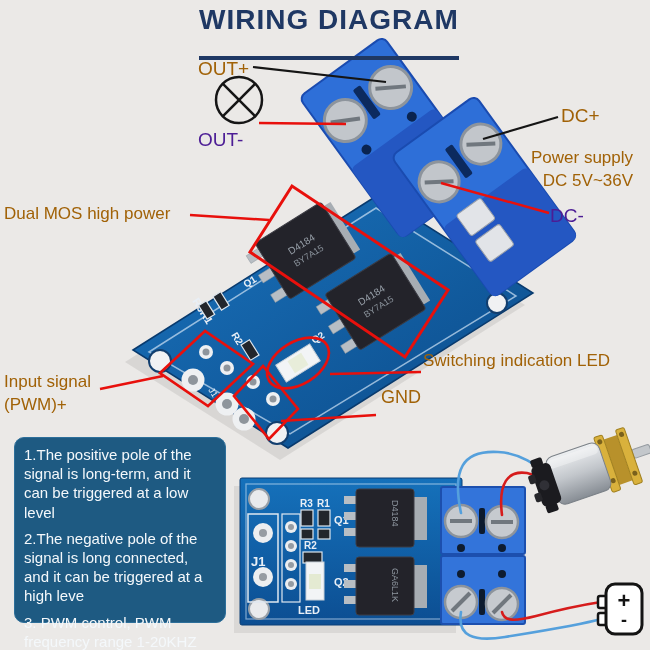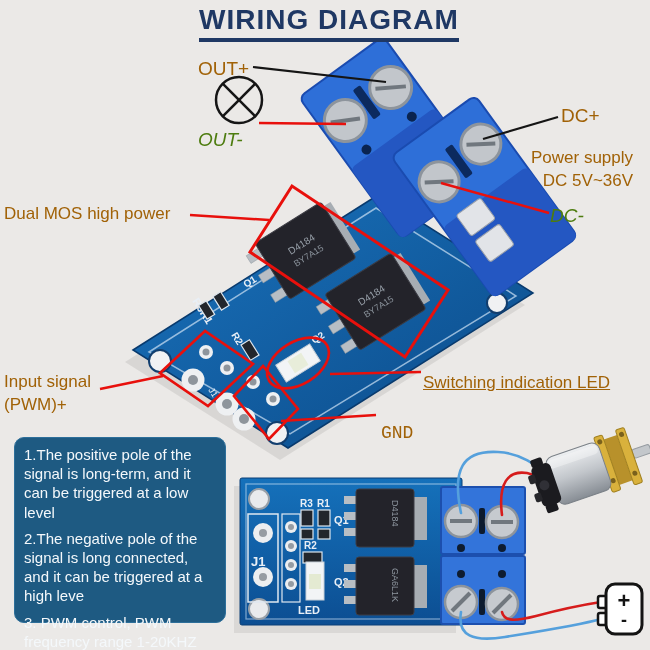--- a/index.html
+++ b/index.html
@@ -1,24 +1,24 @@
 <!DOCTYPE html>
 <html><head>
 <meta charset="utf-8">
 <style>
   html,body{margin:0;padding:0;}
   .stage{position:relative;width:650px;height:650px;background:#ebe9e7;overflow:hidden;
          font-family:"Liberation Sans",sans-serif;}
   .stage svg{position:absolute;left:0;top:0;}
   svg text{font-family:"Liberation Sans",sans-serif;}
   .label{position:absolute;color:#a16207;white-space:nowrap;line-height:1.35;}
-  .label.red{color:#4d7c0f;font-style:italic;}
+  .label.red{color:#4c1d95;}
   .page-title{position:absolute;left:199px;top:4px;display:inline-block;
               font-size:28px;font-weight:700;letter-spacing:1px;color:#1f3864;
-              border-bottom:4px solid #1f3864;padding-bottom:2px;}
+              border-bottom:4px solid #1f3864;padding-bottom:20px;}
   .note-box{position:absolute;left:14px;top:437px;width:212px;height:186px;
             box-sizing:border-box;background:#1e5a82;border:1px solid #2d6f9a;
             border-radius:10px;padding:7px 9px;color:#f4f8fb;
             font-size:15px;line-height:1.28;}
   .note-box p{margin:0 0 7px 0;}
   .lbl17{font-size:17px;}
   .lbl18{font-size:18px;}
   .lbl19{font-size:19px;}
 </style>
 </head>
@@ -280,22 +280,22 @@
 <div class="label lbl17" style="left:531px;top:147px;text-align:right;">
   <span style="display:block;">Power supply</span>
   <span style="display:block;">DC 5V~36V</span>
 </div>
 <div class="label lbl19 red" style="left:550px;top:203px;">DC-</div>
 <div class="label lbl17" style="left:4px;top:371px;">
   <span style="display:block;">Input signal</span>
   <span style="display:block;">(PWM)+</span>
 </div>
 <div class="label lbl17" style="left:4px;top:203px;">Dual MOS high power</div>
-<div class="label lbl17" style="left:423px;top:372px;text-decoration:underline;">Switching indication LED</div>
-<div class="label lbl18" style="left:381px;top:421px;font-family:Liberation Mono, monospace;">GND</div>
+<div class="label lbl17" style="left:423px;top:350px;">Switching indication LED</div>
+<div class="label lbl18" style="left:381px;top:385px;">GND</div>
 
 <div class="note-box">
   <p>1.The positive pole of the signal is long-term, and it can be triggered at a low level</p>
   <p>2.The negative pole of the signal is long connected, and it can be triggered at a high leve</p>
   <p>3. PWM control, PWM frequency range 1-20KHZ</p>
 </div>
 
 </div>
 
 </body></html>

